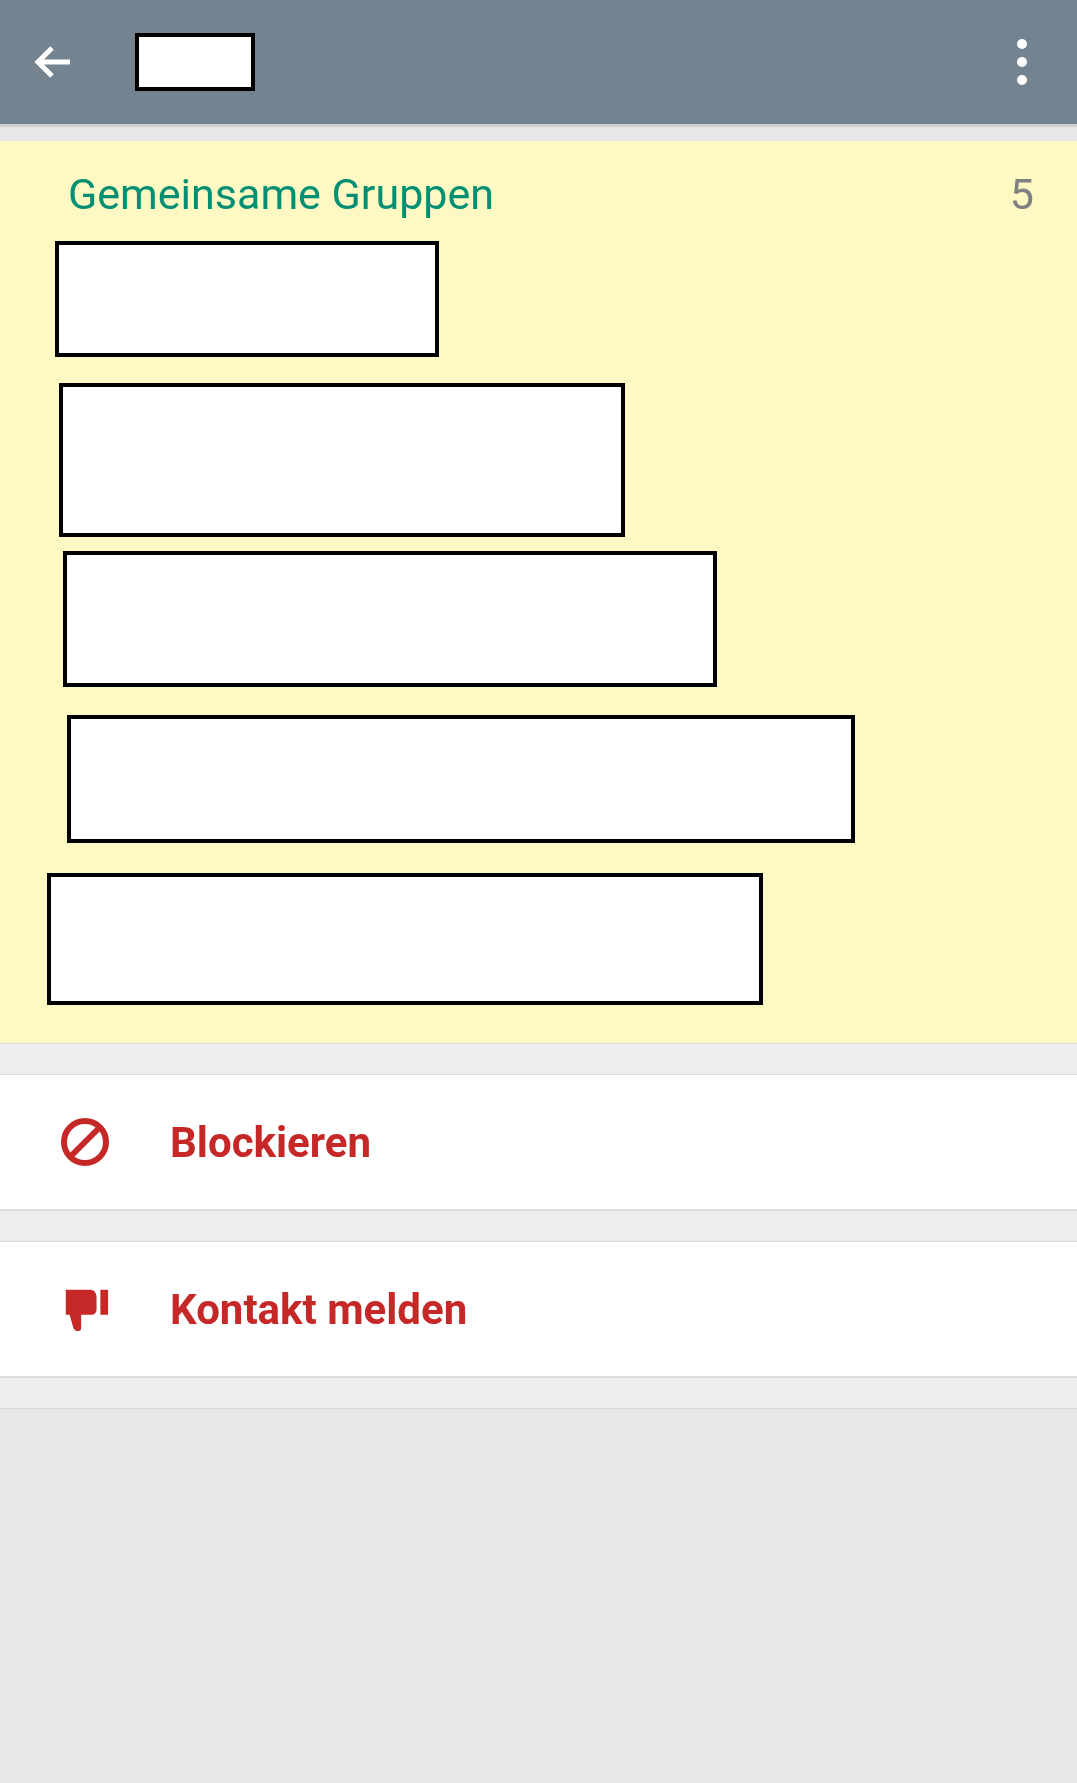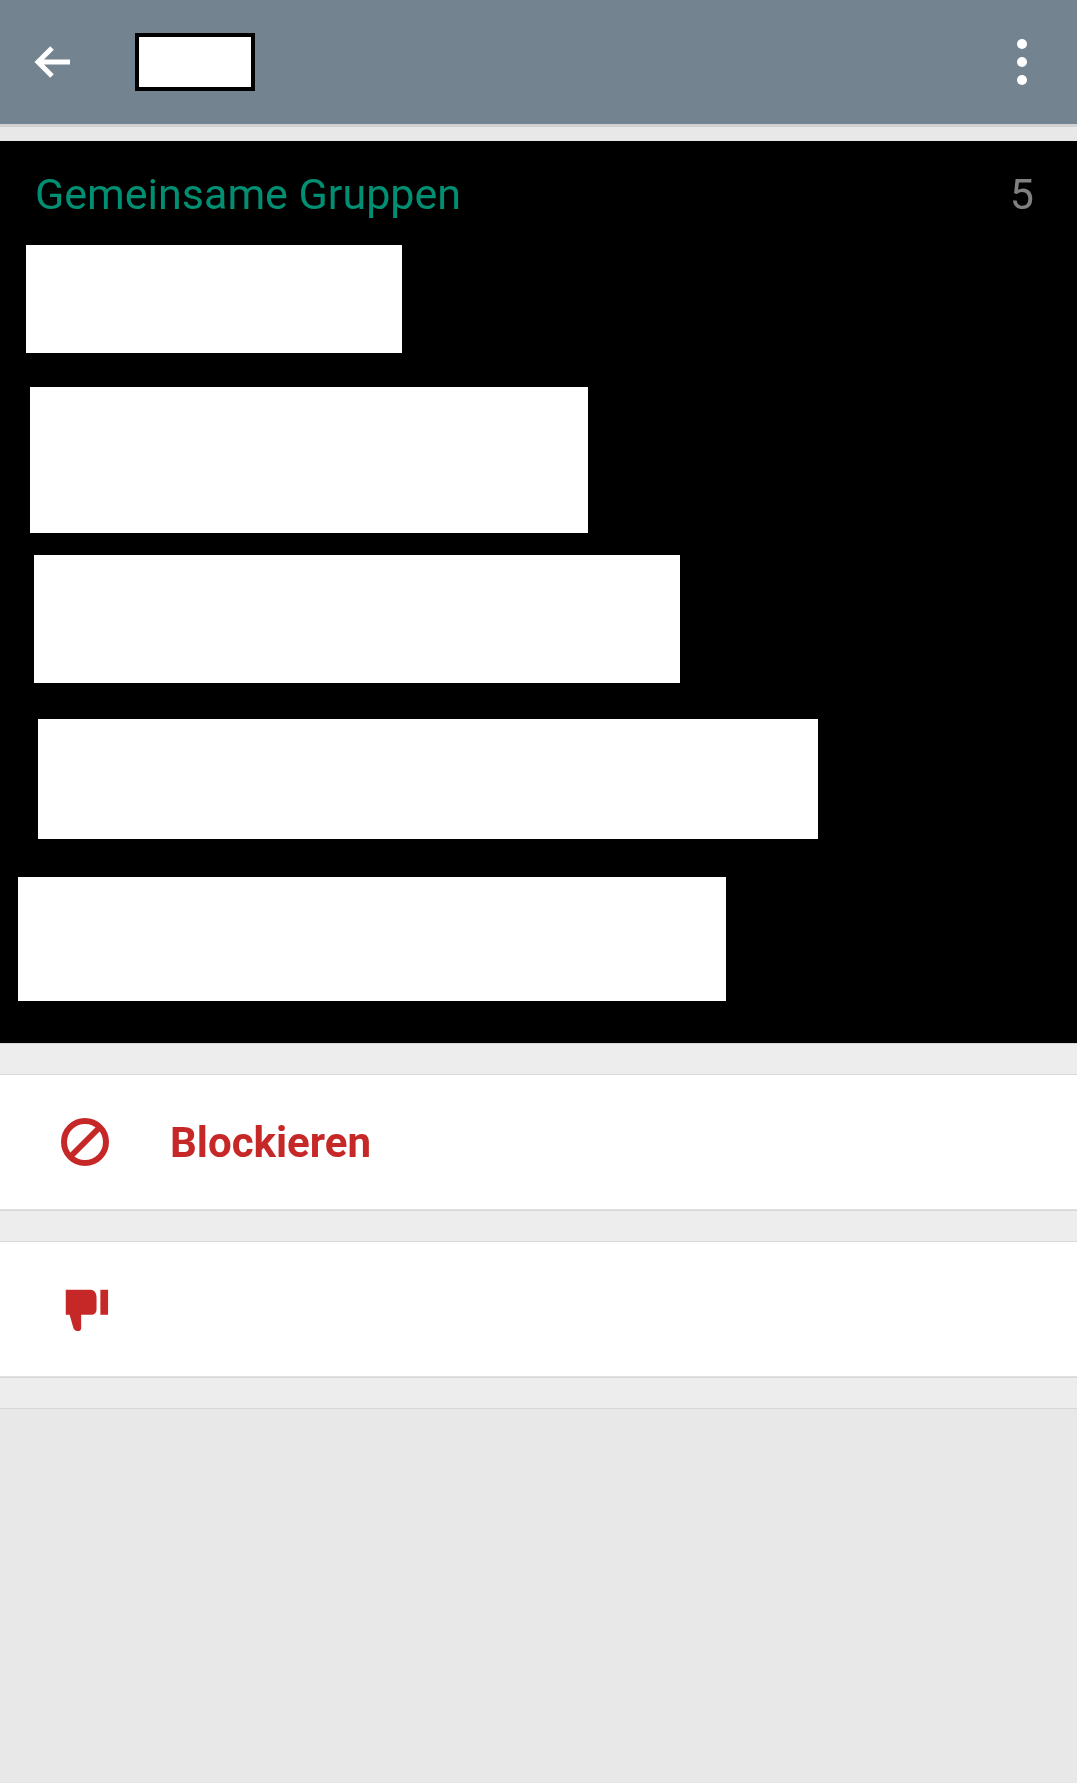--- a/index.html
+++ b/index.html
@@ -45,22 +45,23 @@
       cursor: pointer;
       padding: 10px;
     }
     .more-icon span {
       width: 10px;
       height: 10px;
       background: #fff;
       border-radius: 50%;
     }
     .section-groups {
-      background: #000000;
+      background: #fef9c3;
       margin-top: 14px;
+      padding-left: 33px;
     }
     .groups-header {
       display: flex;
       justify-content: space-between;
       align-items: center;
       padding: 28px 35px 22px 35px;
     }
     .groups-title {
       color: #008f72;
       font-size: 43px;
@@ -159,15 +160,16 @@
 
 <div class="separator"></div>
 
 <div class="action-row">
   <div class="action-icon">
     <svg width="52" height="52" viewBox="0 0 52 52">
       <path d="M 6 6 L 32 6 C 36 6 38 10 38 14 L 38 26 C 38 30 36 32 32 32 L 22 32 L 22 46 C 22 50 16 50 14 46 L 10 32 L 6 32 Z" fill="#c62828"></path>
       <rect x="42" y="6" width="8" height="26" fill="#c62828"></rect>
     </svg>
   </div>
+  <div class="action-label">Kontakt melden</div>
 </div>
 
 <div class="separator"></div>
 
 </body></html>

